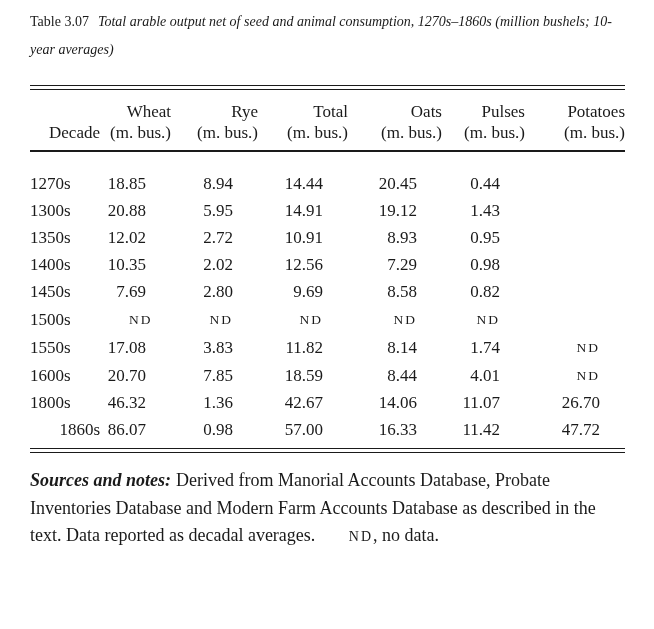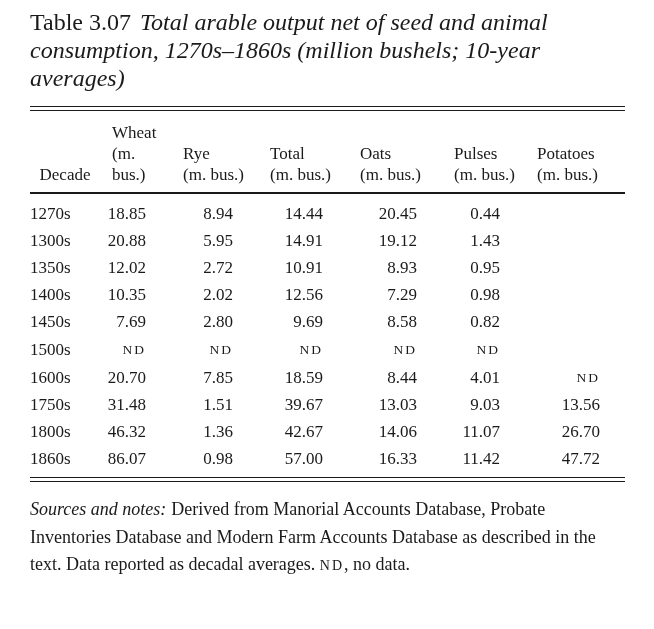--- a/index.html
+++ b/index.html
@@ -8,59 +8,59 @@
   }
   html,body{margin:0;padding:0;}
   body{
     width:654px;height:629px;overflow:hidden;
     background:var(--paper);color:var(--ink);
     font-family:"Liberation Serif","DejaVu Serif",serif;
   }
   .page{padding:8px 29px 0 30px;}
 
   
-  .caption{margin:0 0 14px 0;font-size:24px;line-height:28px;}
+  .caption{margin:0 0 21px 0;font-size:14px;line-height:28px;}
   .cap-label{font-style:normal;margin-right:9px;}
   .cap-title{font-style:italic;}
 
   
   .dbl-rule{
     height:5px;box-sizing:border-box;
     border-top:1.5px solid var(--ink);
     border-bottom:1.5px solid var(--ink);
   }
 
   
   table{
     width:100%;border-collapse:collapse;table-layout:fixed;
     font-size:17px;
   }
   thead th{
     font-weight:normal;vertical-align:bottom;
     padding:11px 0 7px 0;line-height:21px;
     border-bottom:2px solid var(--ink);
   }
-  thead th.decade-h{text-align:center;}
-  thead th .cname,thead th .cunit{text-align:left;margin-left:12px;}
+  thead th.decade-h{text-align:right;}
+  thead th .cname,thead th .cunit{text-align:right;}
   tbody td{
     line-height:27px;padding:0;white-space:nowrap;
   }
-  tbody tr:first-child td{padding-top:6px;}
-  tbody tr:last-child td{padding-bottom:5px;}
+  tbody tr:first-child td{padding-top:18px;}
+  tbody tr:last-child td{padding-bottom:5px;text-align:right;}
   td.decade{text-align:left;}
   td.num{text-align:right;padding-right:25px;}
   .nd{
-    font-size:13.5px;letter-spacing:2px;
+    font-size:13.5px;letter-spacing:2px;margin-left:29px;
   }
 
   
   .footnote{
     margin:14px 0 0 0;font-size:18px;line-height:27.5px;
   }
-  .fn-label{font-style:italic;margin-right:5px;}
+  .fn-label{font-style:italic;margin-right:5px;font-weight:bold;}
   .footnote .nd{font-size:14px;}
 </style>
 </head>
 <body>
 
 <div class="page">
 
   <p class="caption"><span class="cap-label">Table 3.07</span><span class="cap-title">Total arable output net of seed and animal consumption, 1270s–1860s (million bushels; 10-year averages)</span></p>
 
   <div class="dbl-rule"></div>
@@ -153,36 +153,36 @@
         <tr>
           <td class="decade">1500s</td>
           <td class="num"><span class="nd">ND</span></td>
           <td class="num"><span class="nd">ND</span></td>
           <td class="num"><span class="nd">ND</span></td>
           <td class="num"><span class="nd">ND</span></td>
           <td class="num"><span class="nd">ND</span></td>
           <td class="num"></td>
         </tr>
         <tr>
+          <td class="decade">1550s</td>
+          <td class="num">17.08</td>
+          <td class="num">3.83</td>
+          <td class="num">11.82</td>
+          <td class="num">8.14</td>
+          <td class="num">1.74</td>
+          <td class="num"><span class="nd">ND</span></td>
+        </tr>
+        <tr>
           <td class="decade">1600s</td>
           <td class="num">20.70</td>
           <td class="num">7.85</td>
           <td class="num">18.59</td>
           <td class="num">8.44</td>
           <td class="num">4.01</td>
           <td class="num"><span class="nd">ND</span></td>
-        </tr>
-        <tr>
-          <td class="decade">1750s</td>
-          <td class="num">31.48</td>
-          <td class="num">1.51</td>
-          <td class="num">39.67</td>
-          <td class="num">13.03</td>
-          <td class="num">9.03</td>
-          <td class="num">13.56</td>
         </tr>
         <tr>
           <td class="decade">1800s</td>
           <td class="num">46.32</td>
           <td class="num">1.36</td>
           <td class="num">42.67</td>
           <td class="num">14.06</td>
           <td class="num">11.07</td>
           <td class="num">26.70</td>
         </tr>

